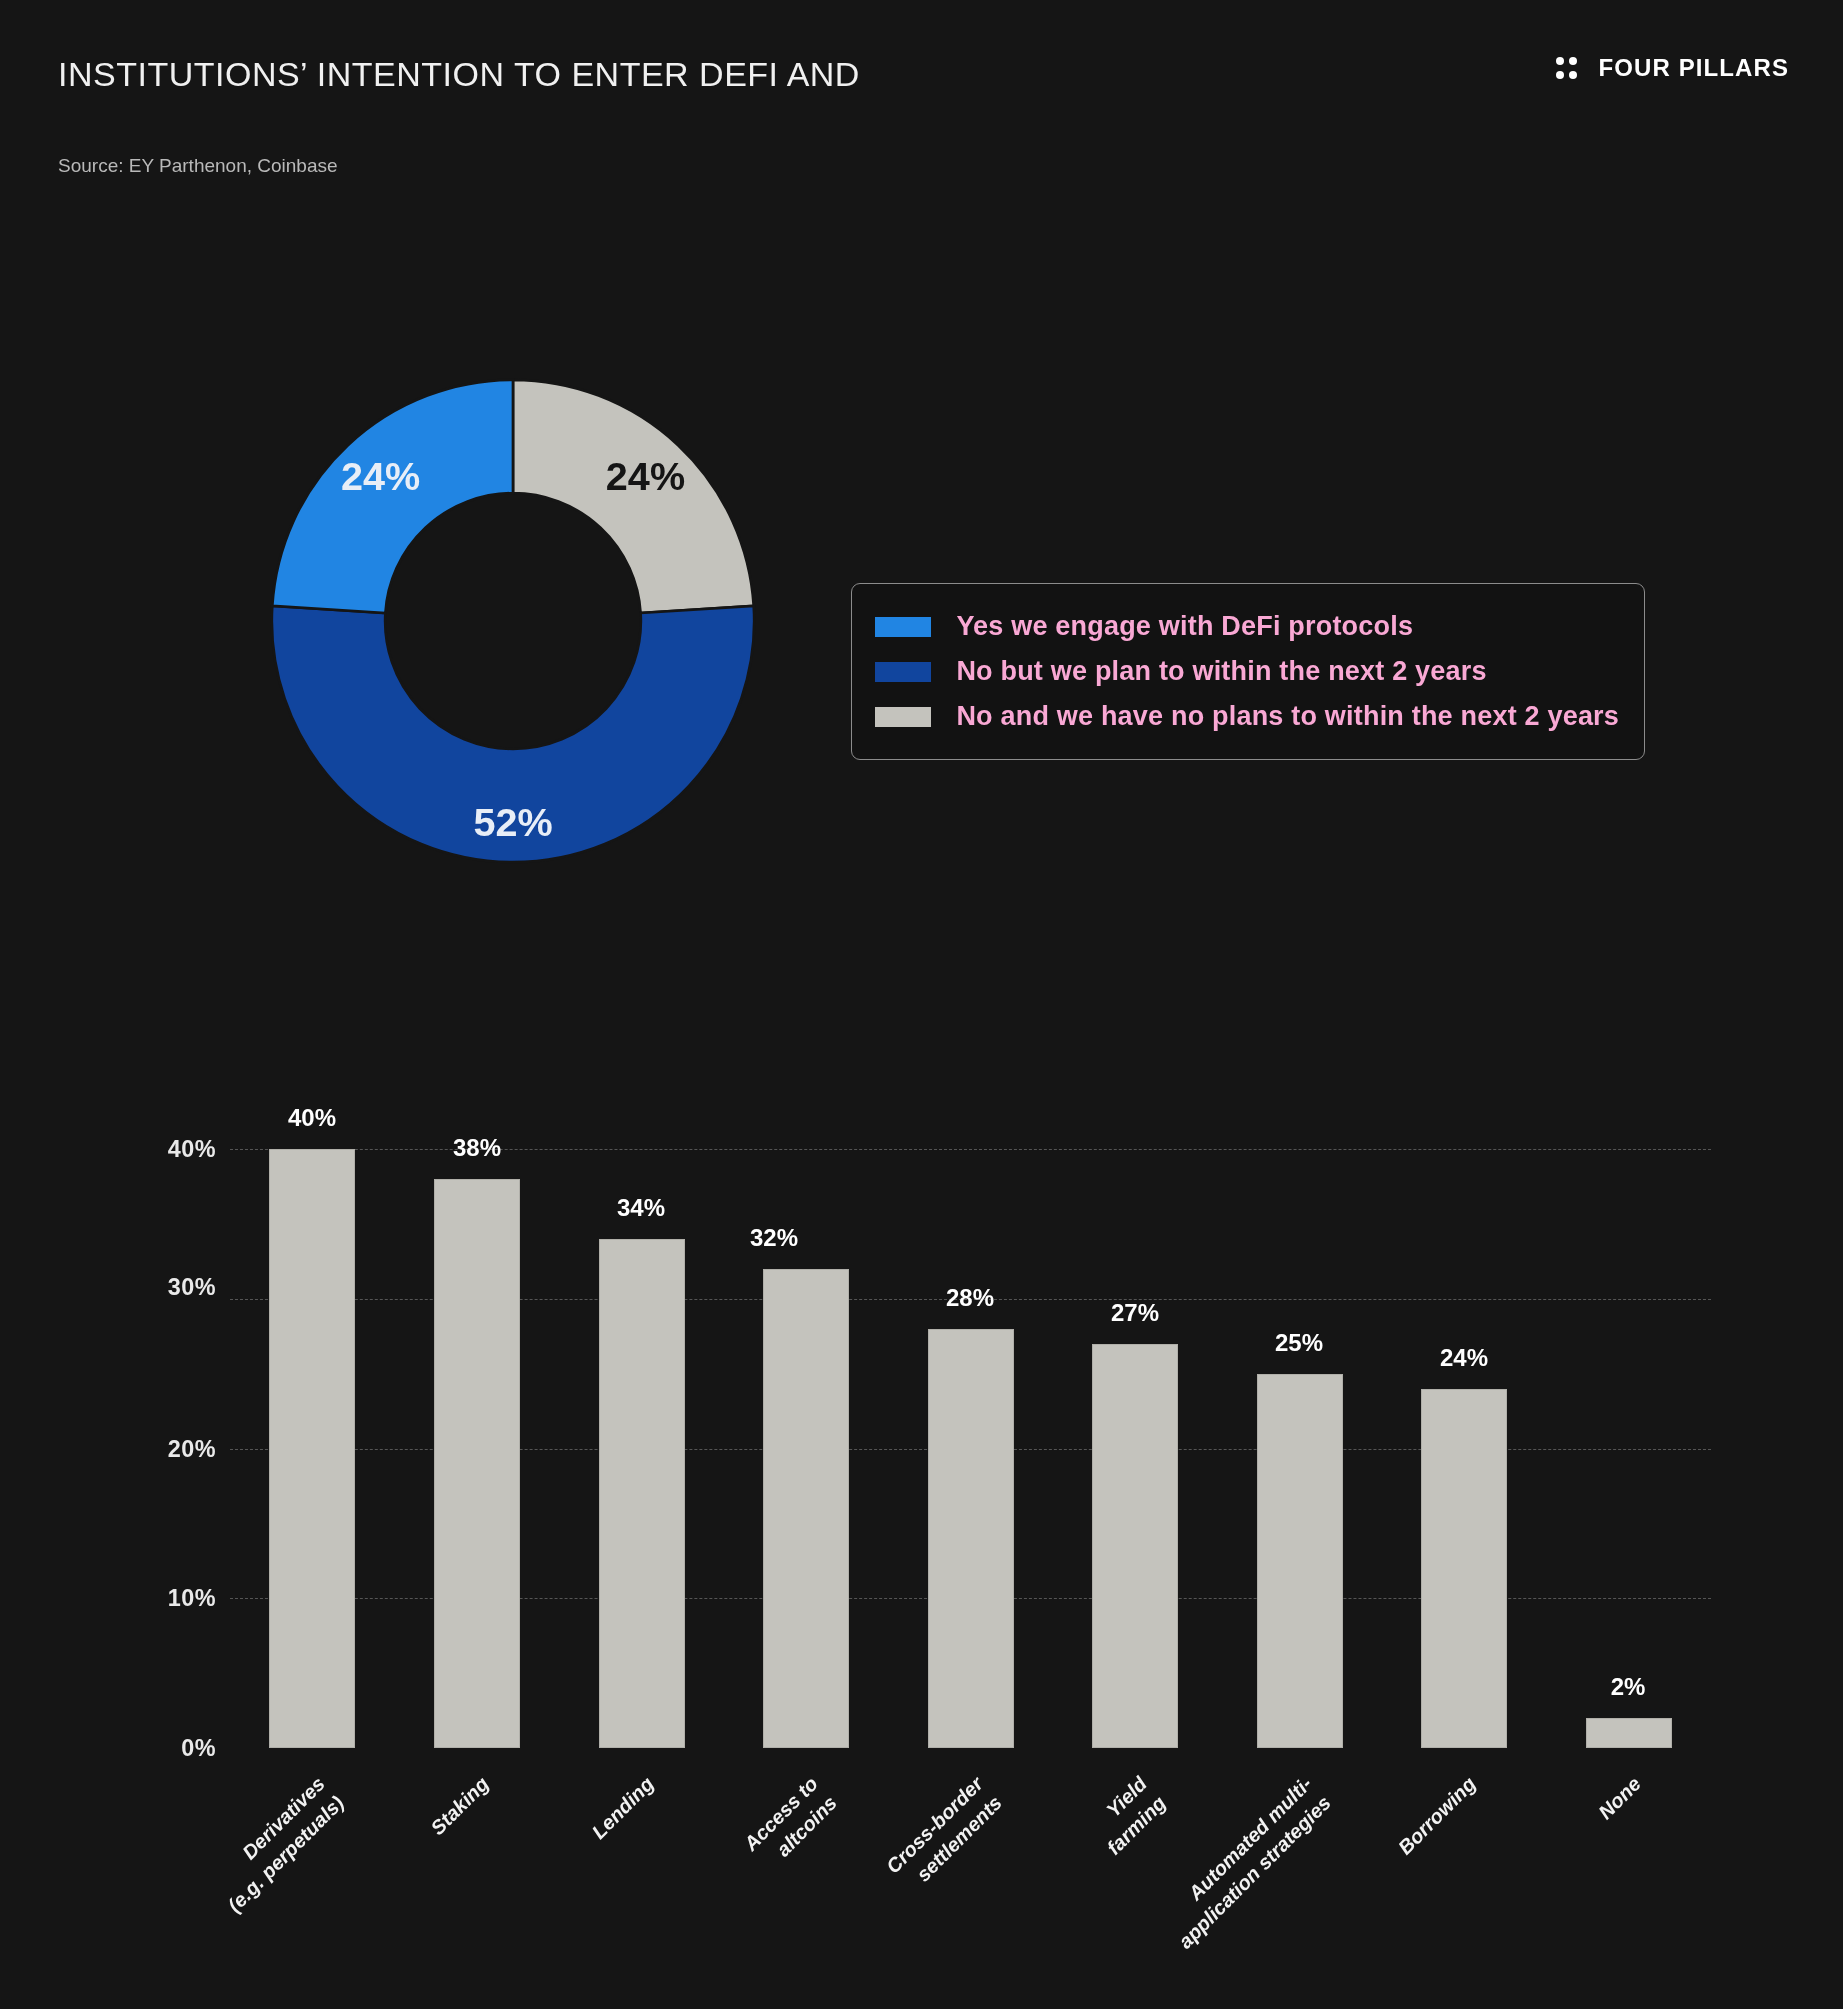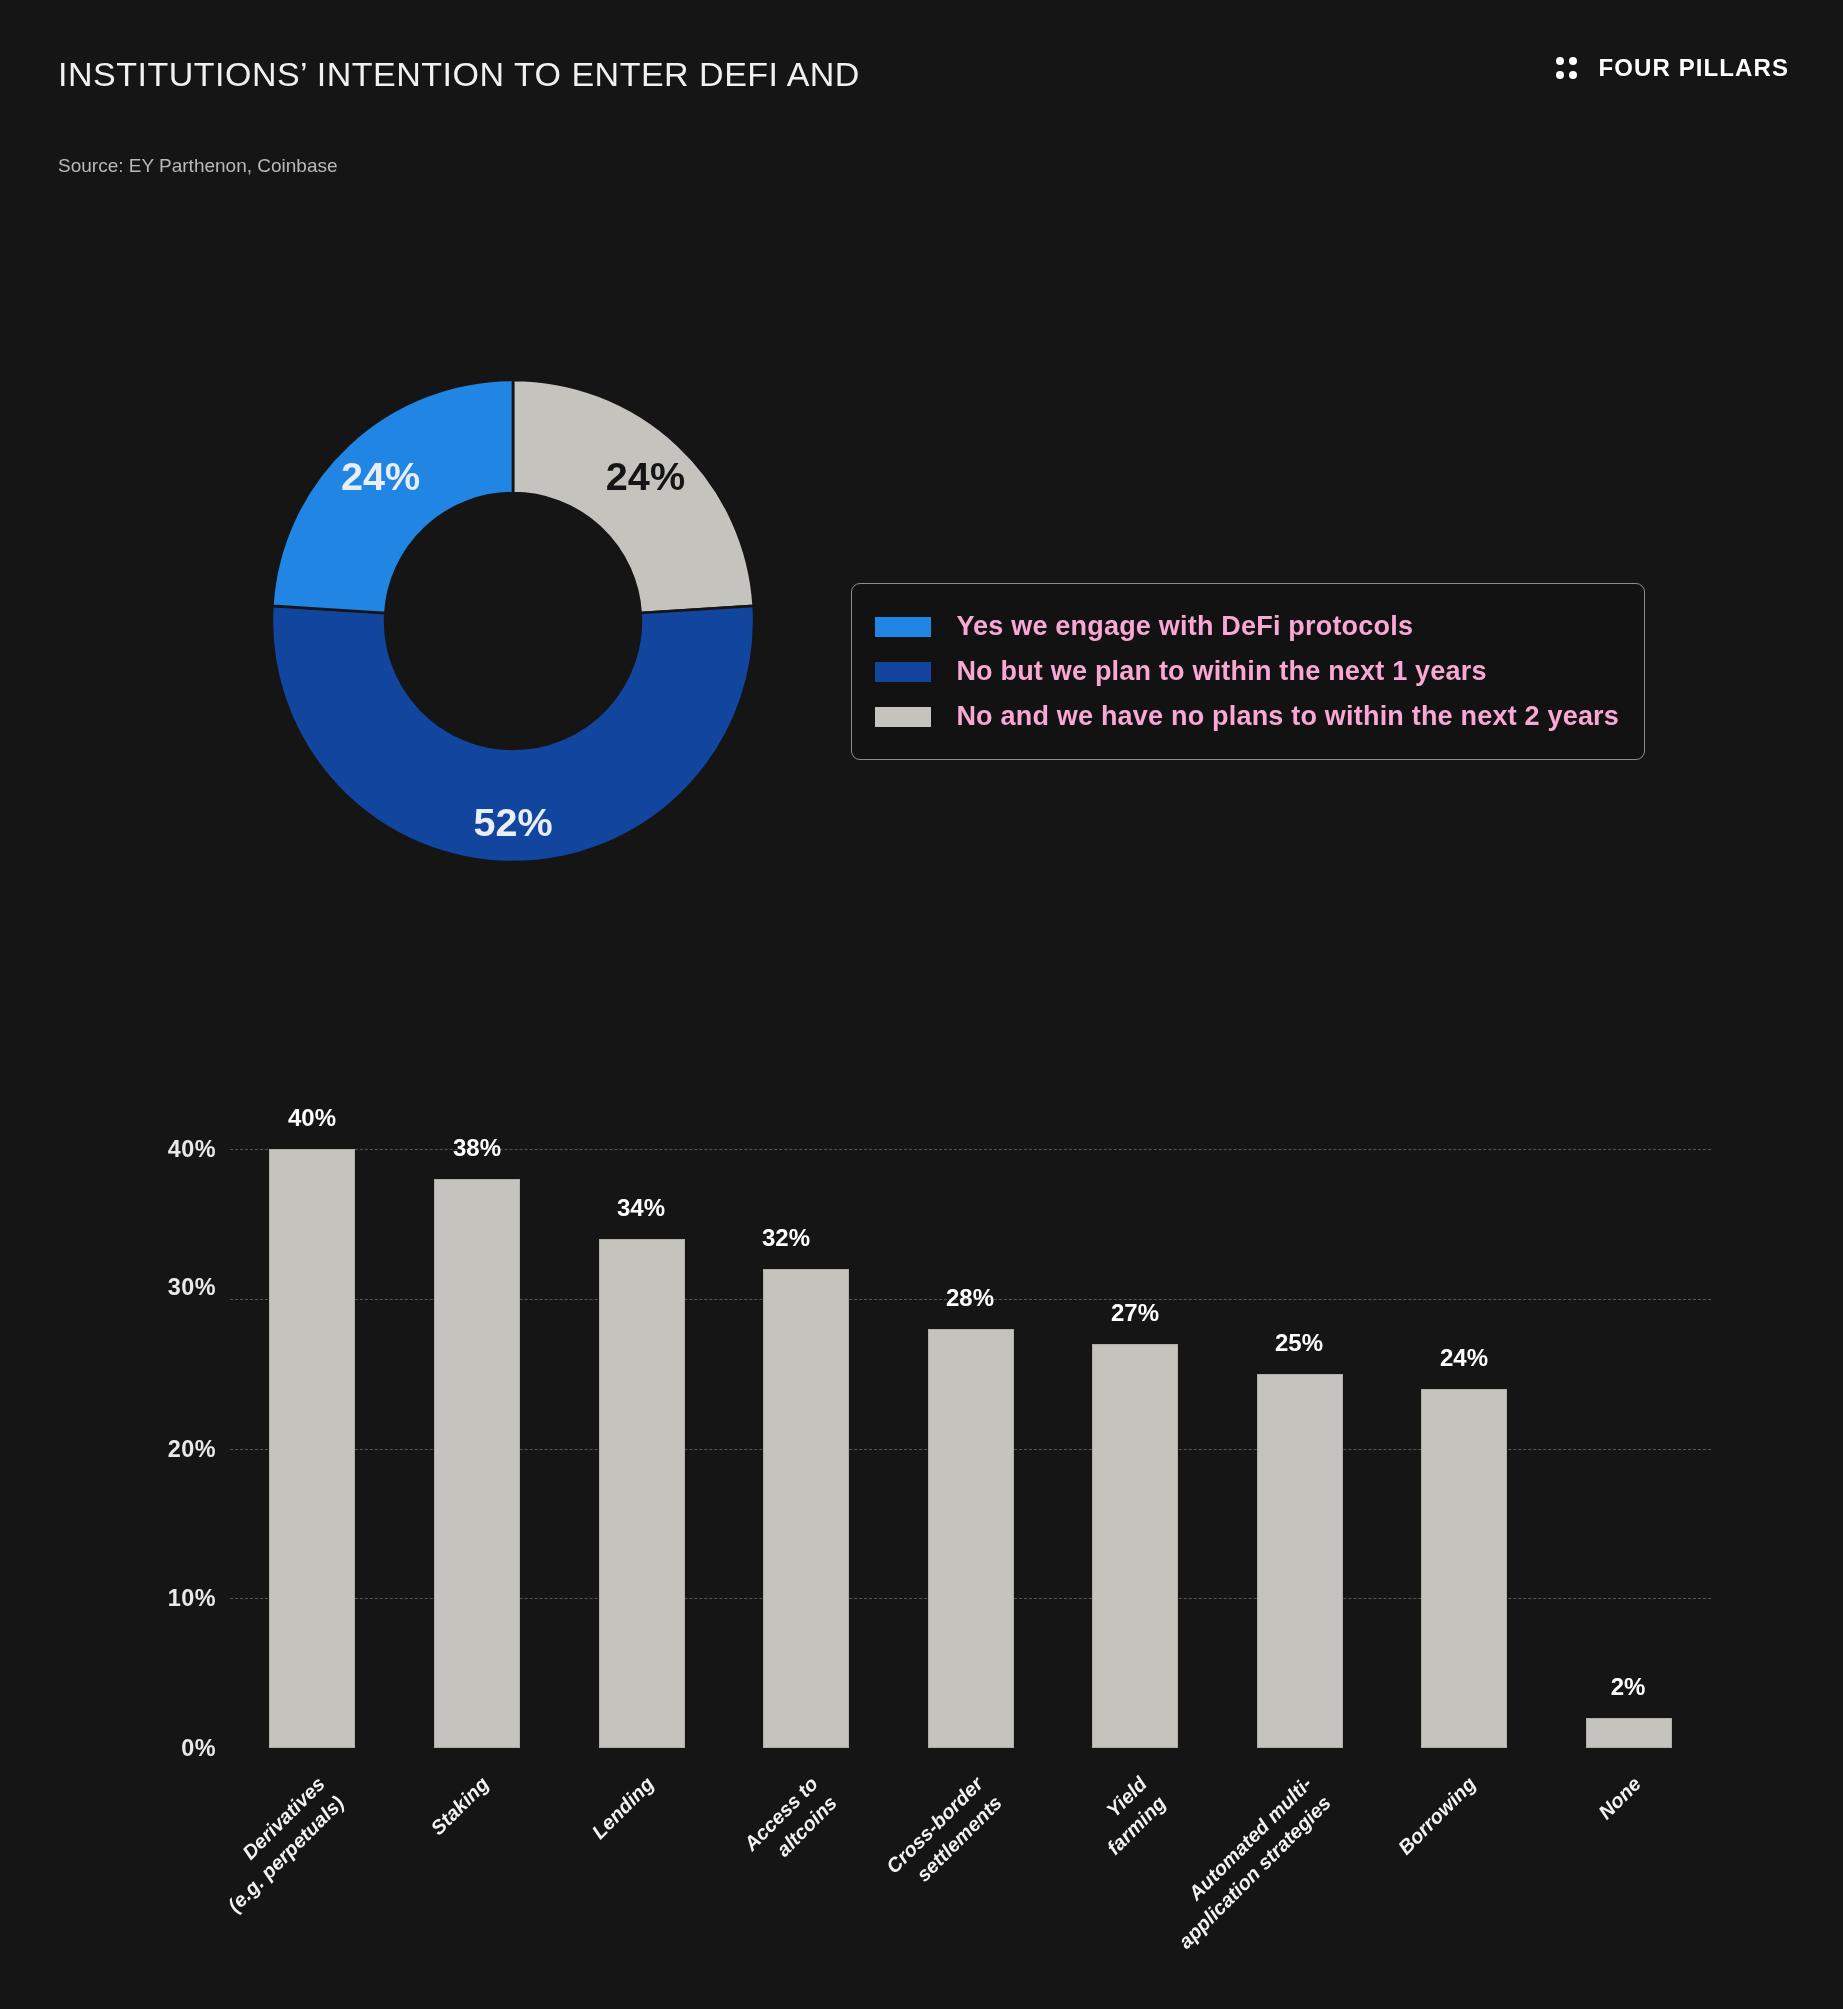--- a/index.html
+++ b/index.html
@@ -127,21 +127,21 @@
   </svg>
 </div>
 
 <div id="legend">
     <div class="legend-row">
       <span class="legend-swatch" style="background: rgb(33, 133, 227);"></span>
       <span class="legend-text">Yes we engage with DeFi protocols</span>
     </div>
     <div class="legend-row">
       <span class="legend-swatch" style="background: rgb(17, 69, 158);"></span>
-      <span class="legend-text">No but we plan to within the next 1 years</span>
+      <span class="legend-text">No but we plan to within the next 2 years</span>
     </div>
     <div class="legend-row">
       <span class="legend-swatch" style="background: rgb(196, 195, 189);"></span>
       <span class="legend-text">No and we have no plans to within the next 2 years</span>
     </div>
   </div>
 
 <div id="barchart">
   <div id="yaxis">
       <div class="ytick" style="top: 621px;">0%</div>
@@ -158,21 +158,21 @@
         <div class="gridline" style="top: 22.4px;"></div>
       </div>
     <div id="bars">
         <div class="bar" style="left: 39px; width: 86px; height: 599px; background: rgb(196, 195, 189);"></div>
         <div class="barval" style="left: 82px; top: -22.6px;">40%</div>
         <div class="bar" style="left: 204px; width: 86px; height: 569px; background: rgb(196, 195, 189);"></div>
         <div class="barval" style="left: 247px; top: 7.4px;">38%</div>
         <div class="bar" style="left: 369px; width: 86px; height: 509px; background: rgb(196, 195, 189);"></div>
         <div class="barval" style="left: 411px; top: 67px;">34%</div>
         <div class="bar" style="left: 533px; width: 86px; height: 479px; background: rgb(196, 195, 189);"></div>
-        <div class="barval" style="left: 556px; top: 97px;">32%</div>
+        <div class="barval" style="left: 544px; top: 97px;">32%</div>
         <div class="bar" style="left: 698px; width: 86px; height: 419px; background: rgb(196, 195, 189);"></div>
         <div class="barval" style="left: 740px; top: 157px;">28%</div>
         <div class="bar" style="left: 862px; width: 86px; height: 404px; background: rgb(196, 195, 189);"></div>
         <div class="barval" style="left: 905px; top: 172px;">27%</div>
         <div class="bar" style="left: 1027px; width: 86px; height: 374px; background: rgb(196, 195, 189);"></div>
         <div class="barval" style="left: 1069px; top: 202px;">25%</div>
         <div class="bar" style="left: 1191px; width: 86px; height: 359px; background: rgb(196, 195, 189);"></div>
         <div class="barval" style="left: 1234px; top: 217px;">24%</div>
         <div class="bar" style="left: 1356px; width: 86px; height: 30px; background: rgb(196, 195, 189);"></div>
         <div class="barval" style="left: 1398px; top: 546px;">2%</div>

